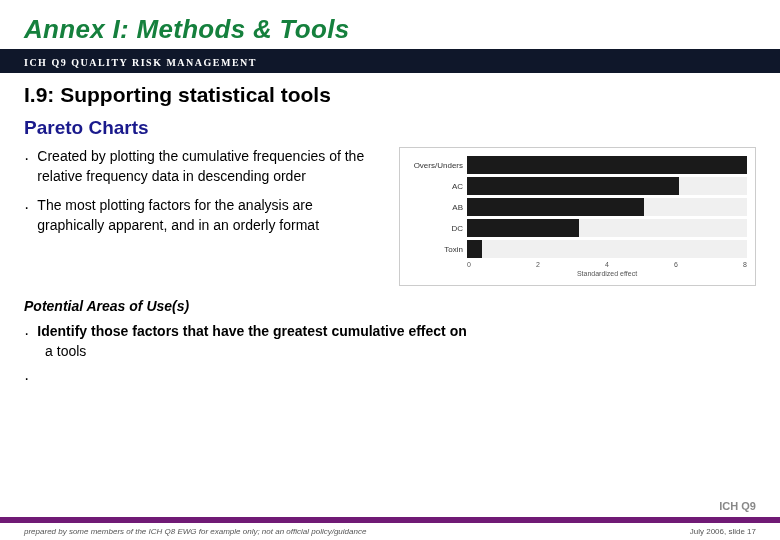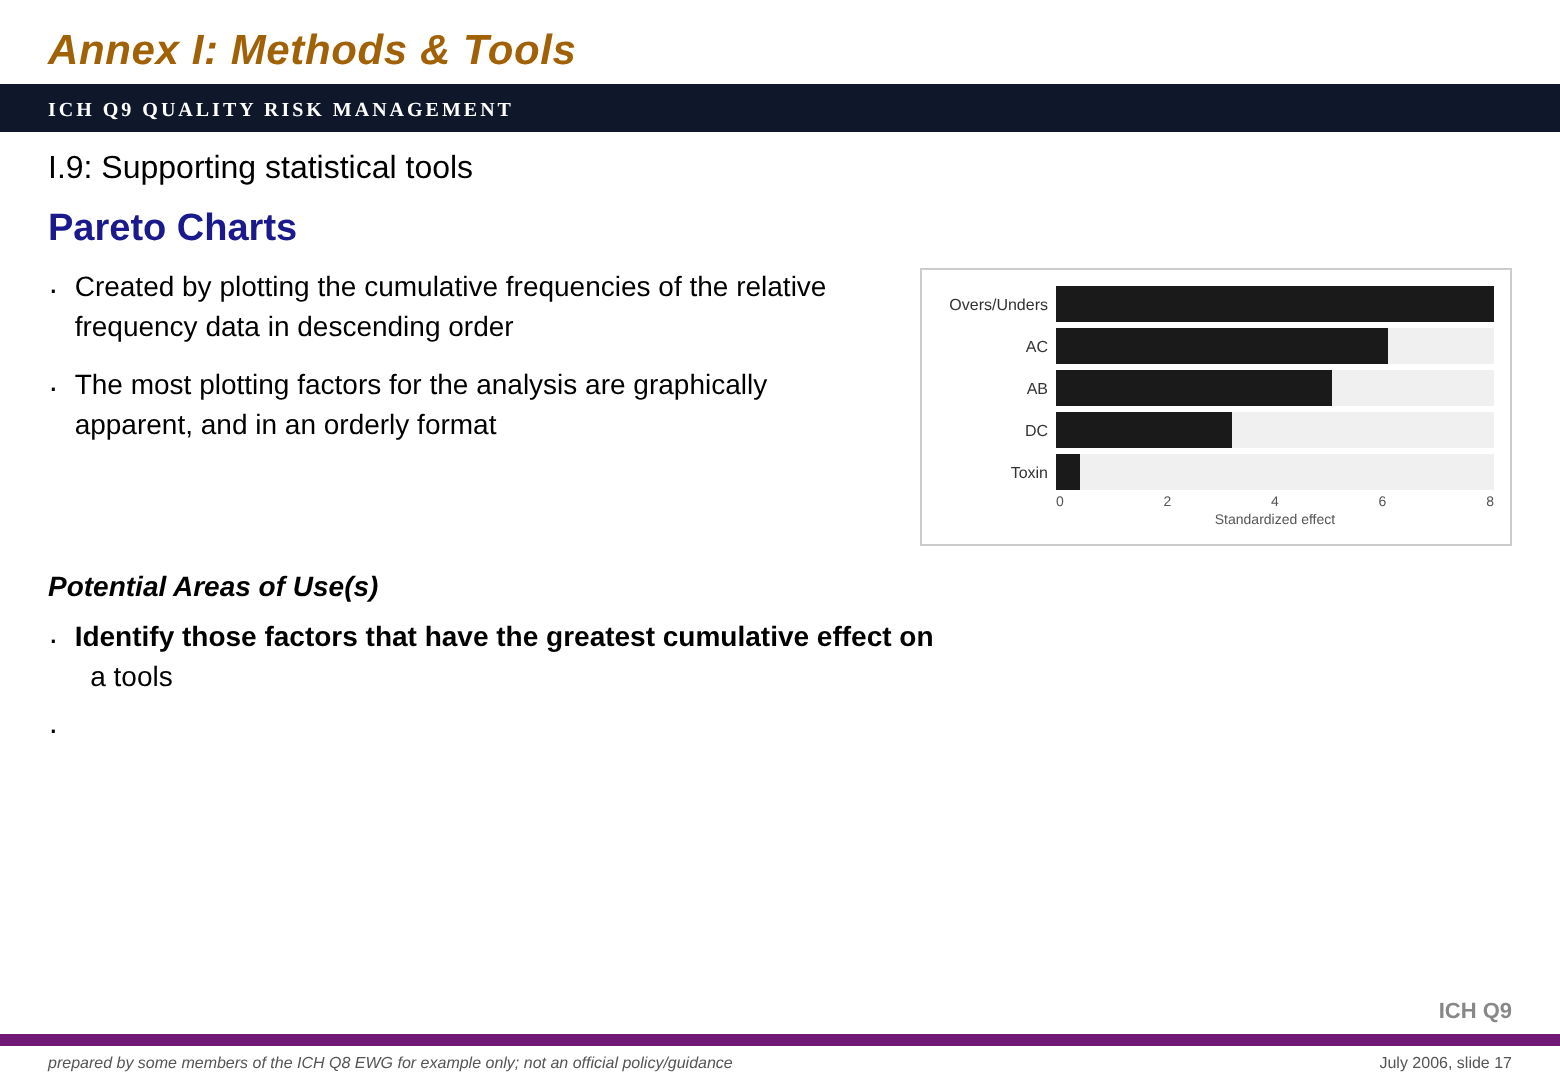--- a/index.html
+++ b/index.html
@@ -19,24 +19,24 @@
       padding: 0;
       position: relative;
     }
 
     
     .header {
       padding: 14px 24px 4px 24px;
     }
 
     .header-title {
-      font-size: 21px;
+      font-size: 26px;
       font-style: italic;
       font-weight: bold;
-      color: #a16207;
+      color: #15803d;
       letter-spacing: 0.3px;
     }
 
     .subheader-bar {
       background: #0f172a;
       padding: 3px 24px;
       margin-bottom: 10px;
       font-family: Liberation Serif, serif;
     }
 
@@ -46,22 +46,22 @@
       letter-spacing: 1.5px;
       font-weight: bold;
     }
 
     
     .main-content {
       padding: 0 24px;
     }
 
     .section-title {
-      font-size: 16px;
-      font-weight: normal;
+      font-size: 21px;
+      font-weight: bold;
       color: #000;
       margin-bottom: 10px;
     }
 
     
     .pareto-section {
       margin-bottom: 12px;
     }
 
     .pareto-title {
@@ -93,21 +93,21 @@
 
     .bullet-dot {
       margin-right: 8px;
       margin-top: 1px;
       font-size: 16px;
       flex-shrink: 0;
     }
 
     
     .pareto-chart {
-      width: 296px;
+      width: 357px;
       flex-shrink: 0;
       border: 1px solid #ccc;
       padding: 8px;
       background: #fff;
     }
 
     .chart-inner {
       position: relative;
       width: 100%;
     }

